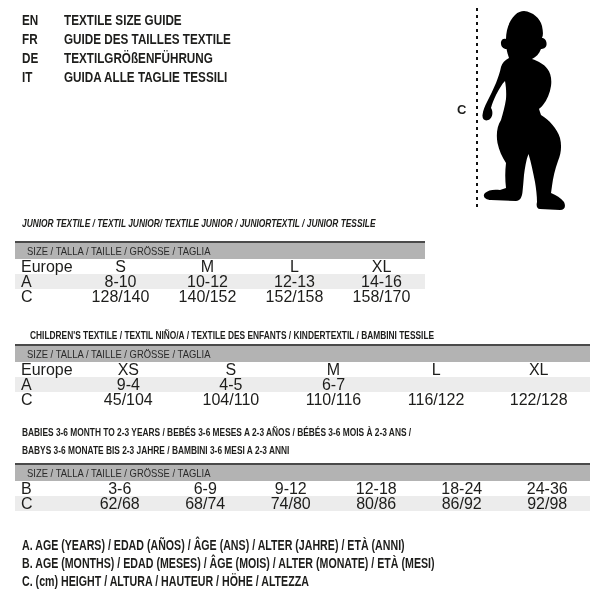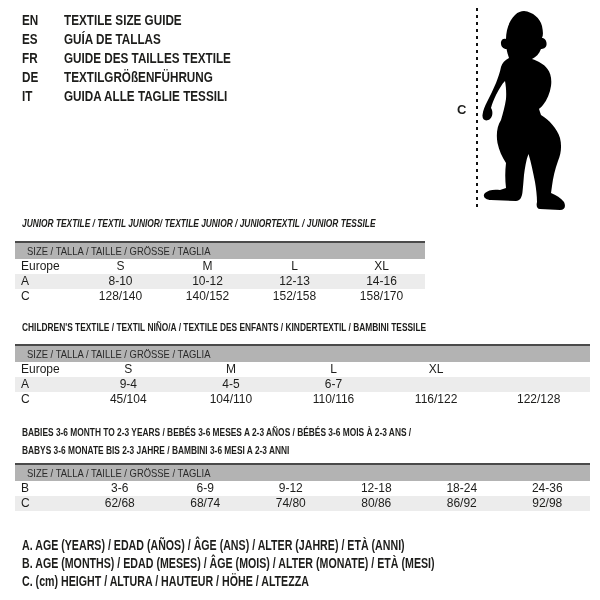--- a/index.html
+++ b/index.html
@@ -23,42 +23,39 @@
     position:absolute;left:476px;top:8px;width:2px;height:200px;
     background-image:repeating-linear-gradient(to bottom,#111 0 3px,transparent 3px 7px);
   }
   .measure-label{position:absolute;left:457px;top:102px;font-size:13px;font-weight:bold;}
   .silhouette{position:absolute;left:479px;top:8px;}
 
   
   .tbl-title{position:absolute;font-size:11px;font-weight:bold;line-height:18px;}
   .grid{position:absolute;border-top:2px solid #4a4a4a;}
   .band{height:16px;line-height:16px;background:#b3b3b3;padding-left:12px;font-size:11.5px;color:#2a2a2a;}
-  .row{display:grid;height:15px;line-height:15px;font-size:12px;}
+  .row{display:grid;height:15px;line-height:15px;font-size:16px;}
   .row.alt{background:#ececec;}
   .cell{text-align:center;overflow:visible;}
   .cell.lbl{text-align:left;padding-left:6px;}
   .t1 .row{grid-template-columns:62px repeat(4,1fr);}
   .t2 .row{grid-template-columns:62px repeat(5,1fr);}
   .t3 .row{grid-template-columns:62px repeat(6,1fr);}
 
   
   .footnote{position:absolute;left:22px;font-size:14px;font-weight:bold;line-height:14px;}
 </style>
 </head>
 <body>
 
 <div class="page">
 
   <div class="lang-block">
     <div class="lang-row">
       <span class="lang-code cond sx78">EN</span><span class="cond sx78">TEXTILE SIZE GUIDE</span>
-    </div>
-    <div class="lang-row">
-      <span class="lang-code cond sx78">ES</span><span class="cond sx78">GUÍA DE TALLAS</span>
     </div>
     <div class="lang-row">
       <span class="lang-code cond sx78">FR</span><span class="cond sx78">GUIDE DES TAILLES TEXTILE</span>
     </div>
     <div class="lang-row">
       <span class="lang-code cond sx78">DE</span><span class="cond sx78">TEXTILGRÖßENFÜHRUNG</span>
     </div>
     <div class="lang-row">
       <span class="lang-code cond sx78">IT</span><span class="cond sx78">GUIDA ALLE TAGLIE TESSILI</span>
     </div>
@@ -115,27 +112,28 @@
     </div>
     <div class="row">
       <span class="cell lbl">C</span>
       <span class="cell">128/140</span>
       <span class="cell">140/152</span>
       <span class="cell">152/158</span>
       <span class="cell">158/170</span>
     </div>
   </div>
 
-  <h2 class="tbl-title" style="left:22px;top:318px;margin:0;">
+  <h2 class="tbl-title" style="left:22px;top:318px;margin:8px;">
     <span class="cond sx76">CHILDREN'S TEXTILE / TEXTIL NIÑO/A / TEXTILE DES ENFANTS / KINDERTEXTIL / BAMBINI TESSILE</span>
   </h2>
   <div class="grid t2" style="left:15px;top:344px;width:575px;">
     <div class="band"><span class="cond sx82">SIZE / TALLA / TAILLE / GRÖSSE / TAGLIA</span></div>
     <div class="row">
       <span class="cell lbl">Europe</span>
+      <span class="cell">XS</span>
       <span class="cell">S</span>
       <span class="cell">M</span>
       <span class="cell">L</span>
       <span class="cell">XL</span>
     </div>
     <div class="row alt">
       <span class="cell lbl">A</span>
       <span class="cell">9-4</span>
       <span class="cell">4-5</span>
       <span class="cell">6-7</span>

